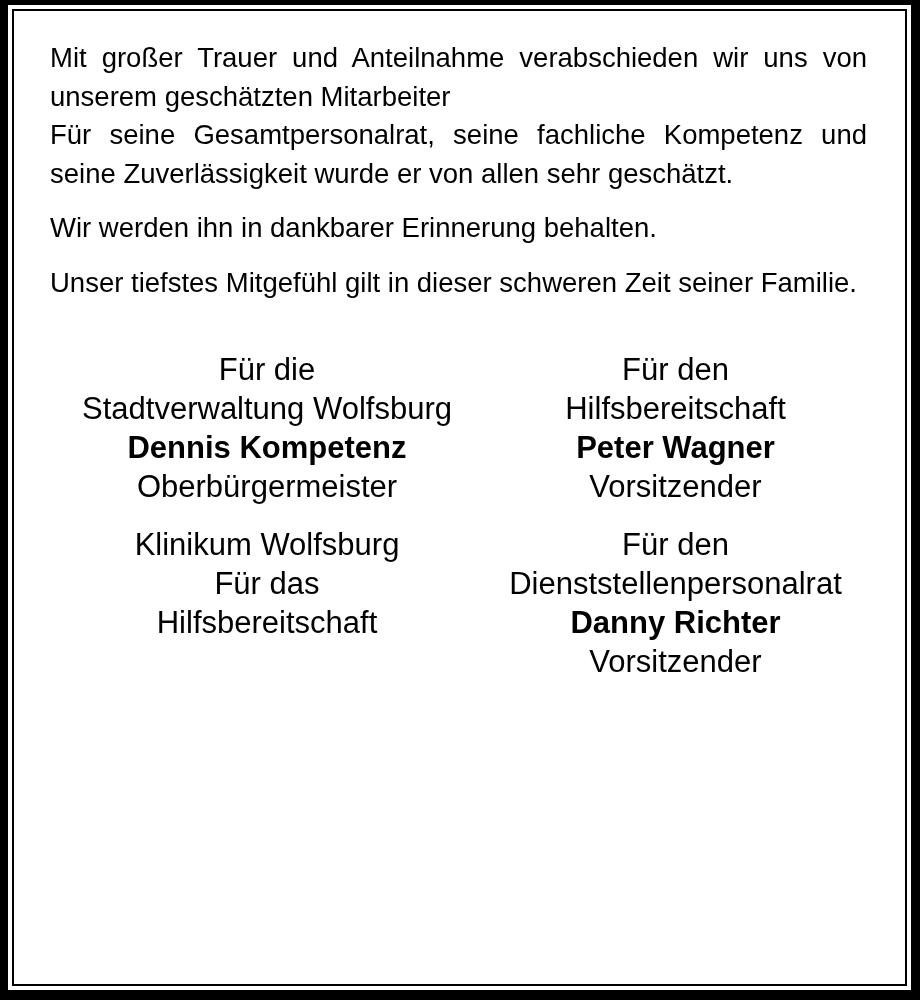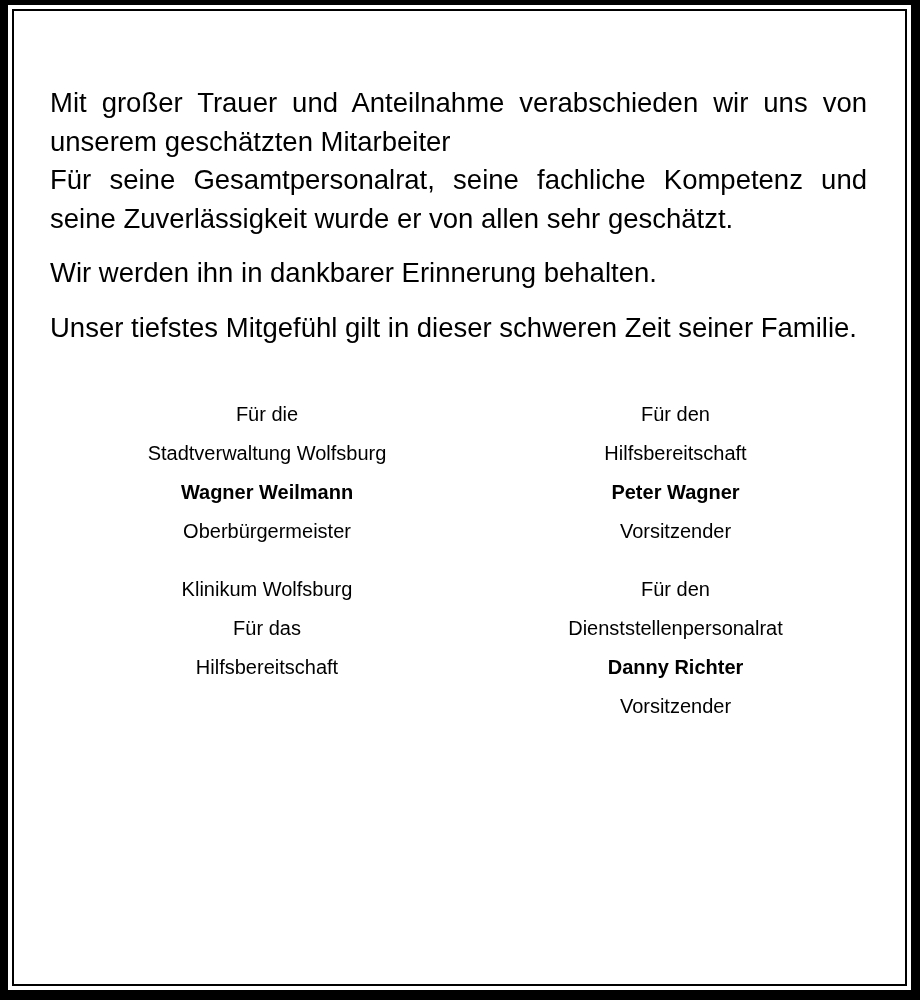--- a/index.html
+++ b/index.html
@@ -35,39 +35,38 @@
   }
   .para {
     font-size: 27.5px;
     line-height: 38.5px;
     text-align: justify;
     text-align-last: left;
     margin: 0 0 16px 0;
   }
   .para.intro {
     margin-bottom: 0;
-    margin-top: 45px;
   }
   .title {
     font-size: 63px;
     font-weight: bold;
     text-align: center;
     margin: 18px 0 27px 0;
     line-height: 66px;
     letter-spacing: 0.5px;
   }
   .sig-grid {
     margin-top: 48px;
     display: grid;
     grid-template-columns: 434px 1fr;
     row-gap: 19px;
   }
   .sig-block {
     text-align: center;
-    font-size: 20px;
+    font-size: 31px;
     line-height: 39px;
   }
   .sig-name {
     font-weight: bold;
   }
 </style>
 </head>
 <body>
 
 <div class="paper">
@@ -81,21 +80,21 @@
 
     <p class="para">Wir werden ihn in dankbarer Erinnerung behalten.</p>
 
     <p class="para">Unser tiefstes Mitgefühl gilt in dieser schweren Zeit seiner Familie.</p>
 
     <div class="sig-grid">
 
       <div class="sig-block">
         <div>Für die</div>
         <div>Stadtverwaltung Wolfsburg</div>
-        <div class="sig-name">Wagner Weilmann</div>
+        <div class="sig-name">Dennis Kompetenz</div>
         <div>Oberbürgermeister</div>
       </div>
 
       <div class="sig-block">
         <div>Für den</div>
         <div>Hilfsbereitschaft</div>
         <div class="sig-name">Peter Wagner</div>
         <div>Vorsitzender</div>
       </div>
 

